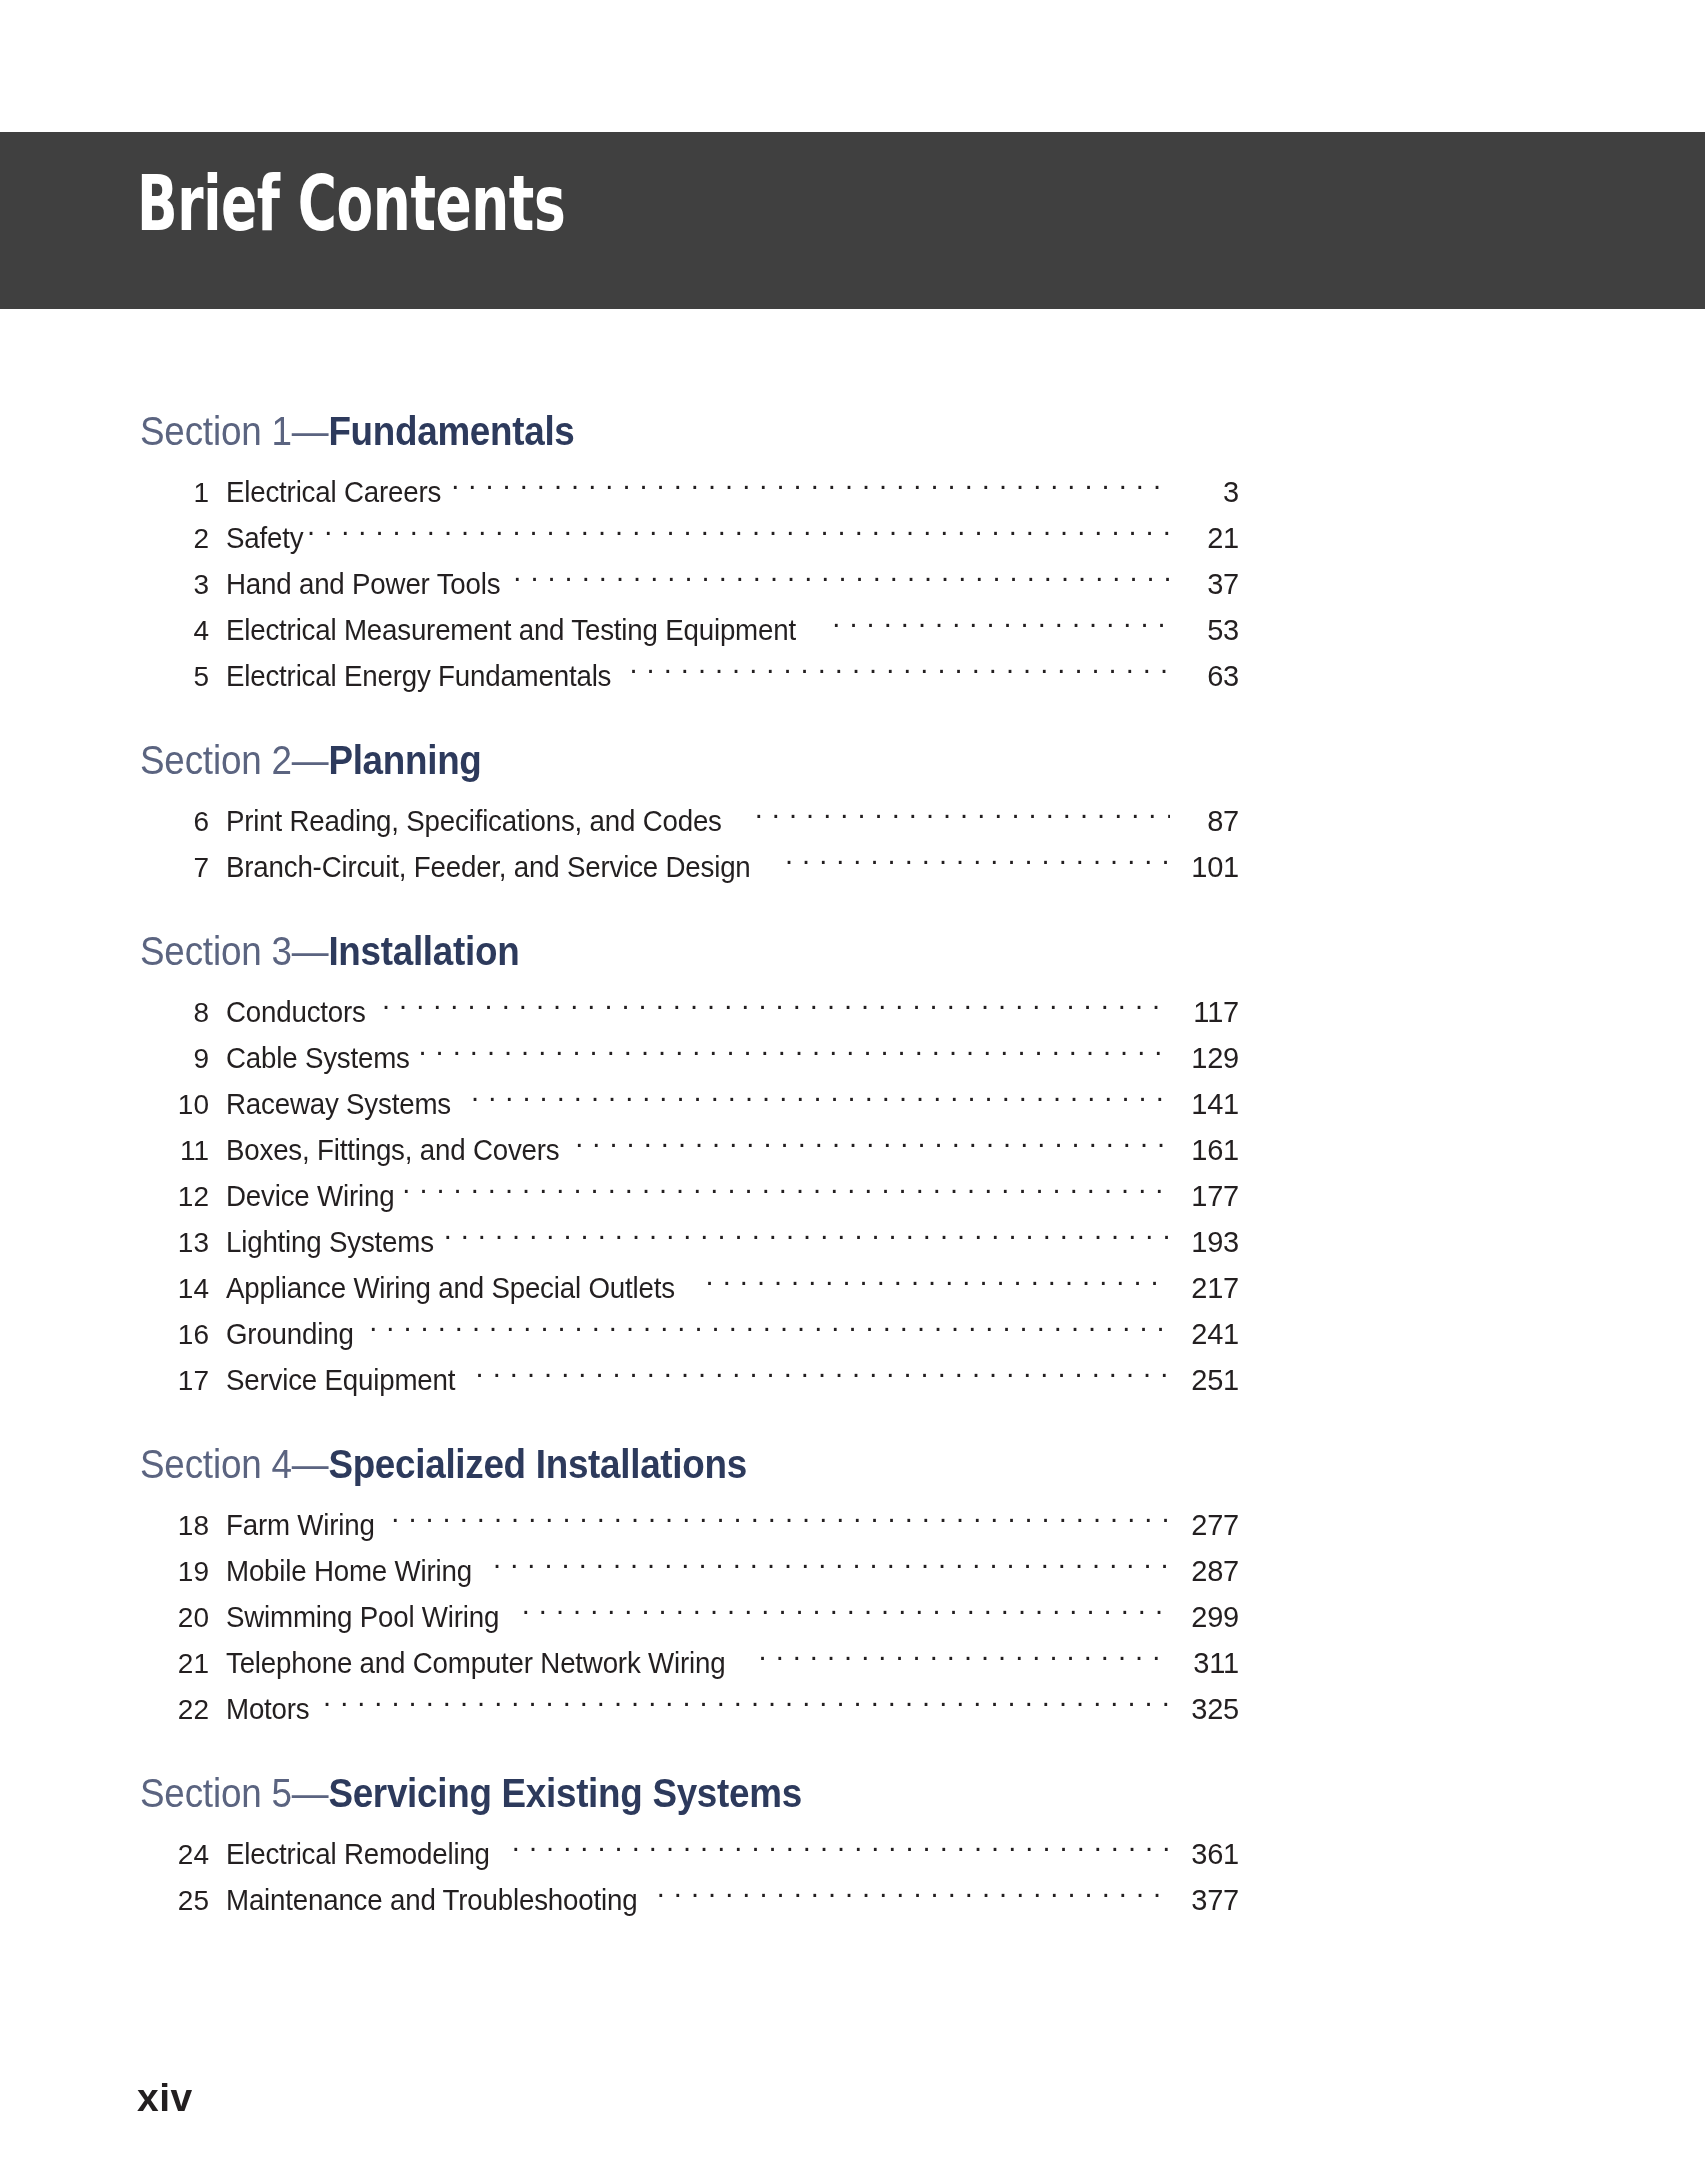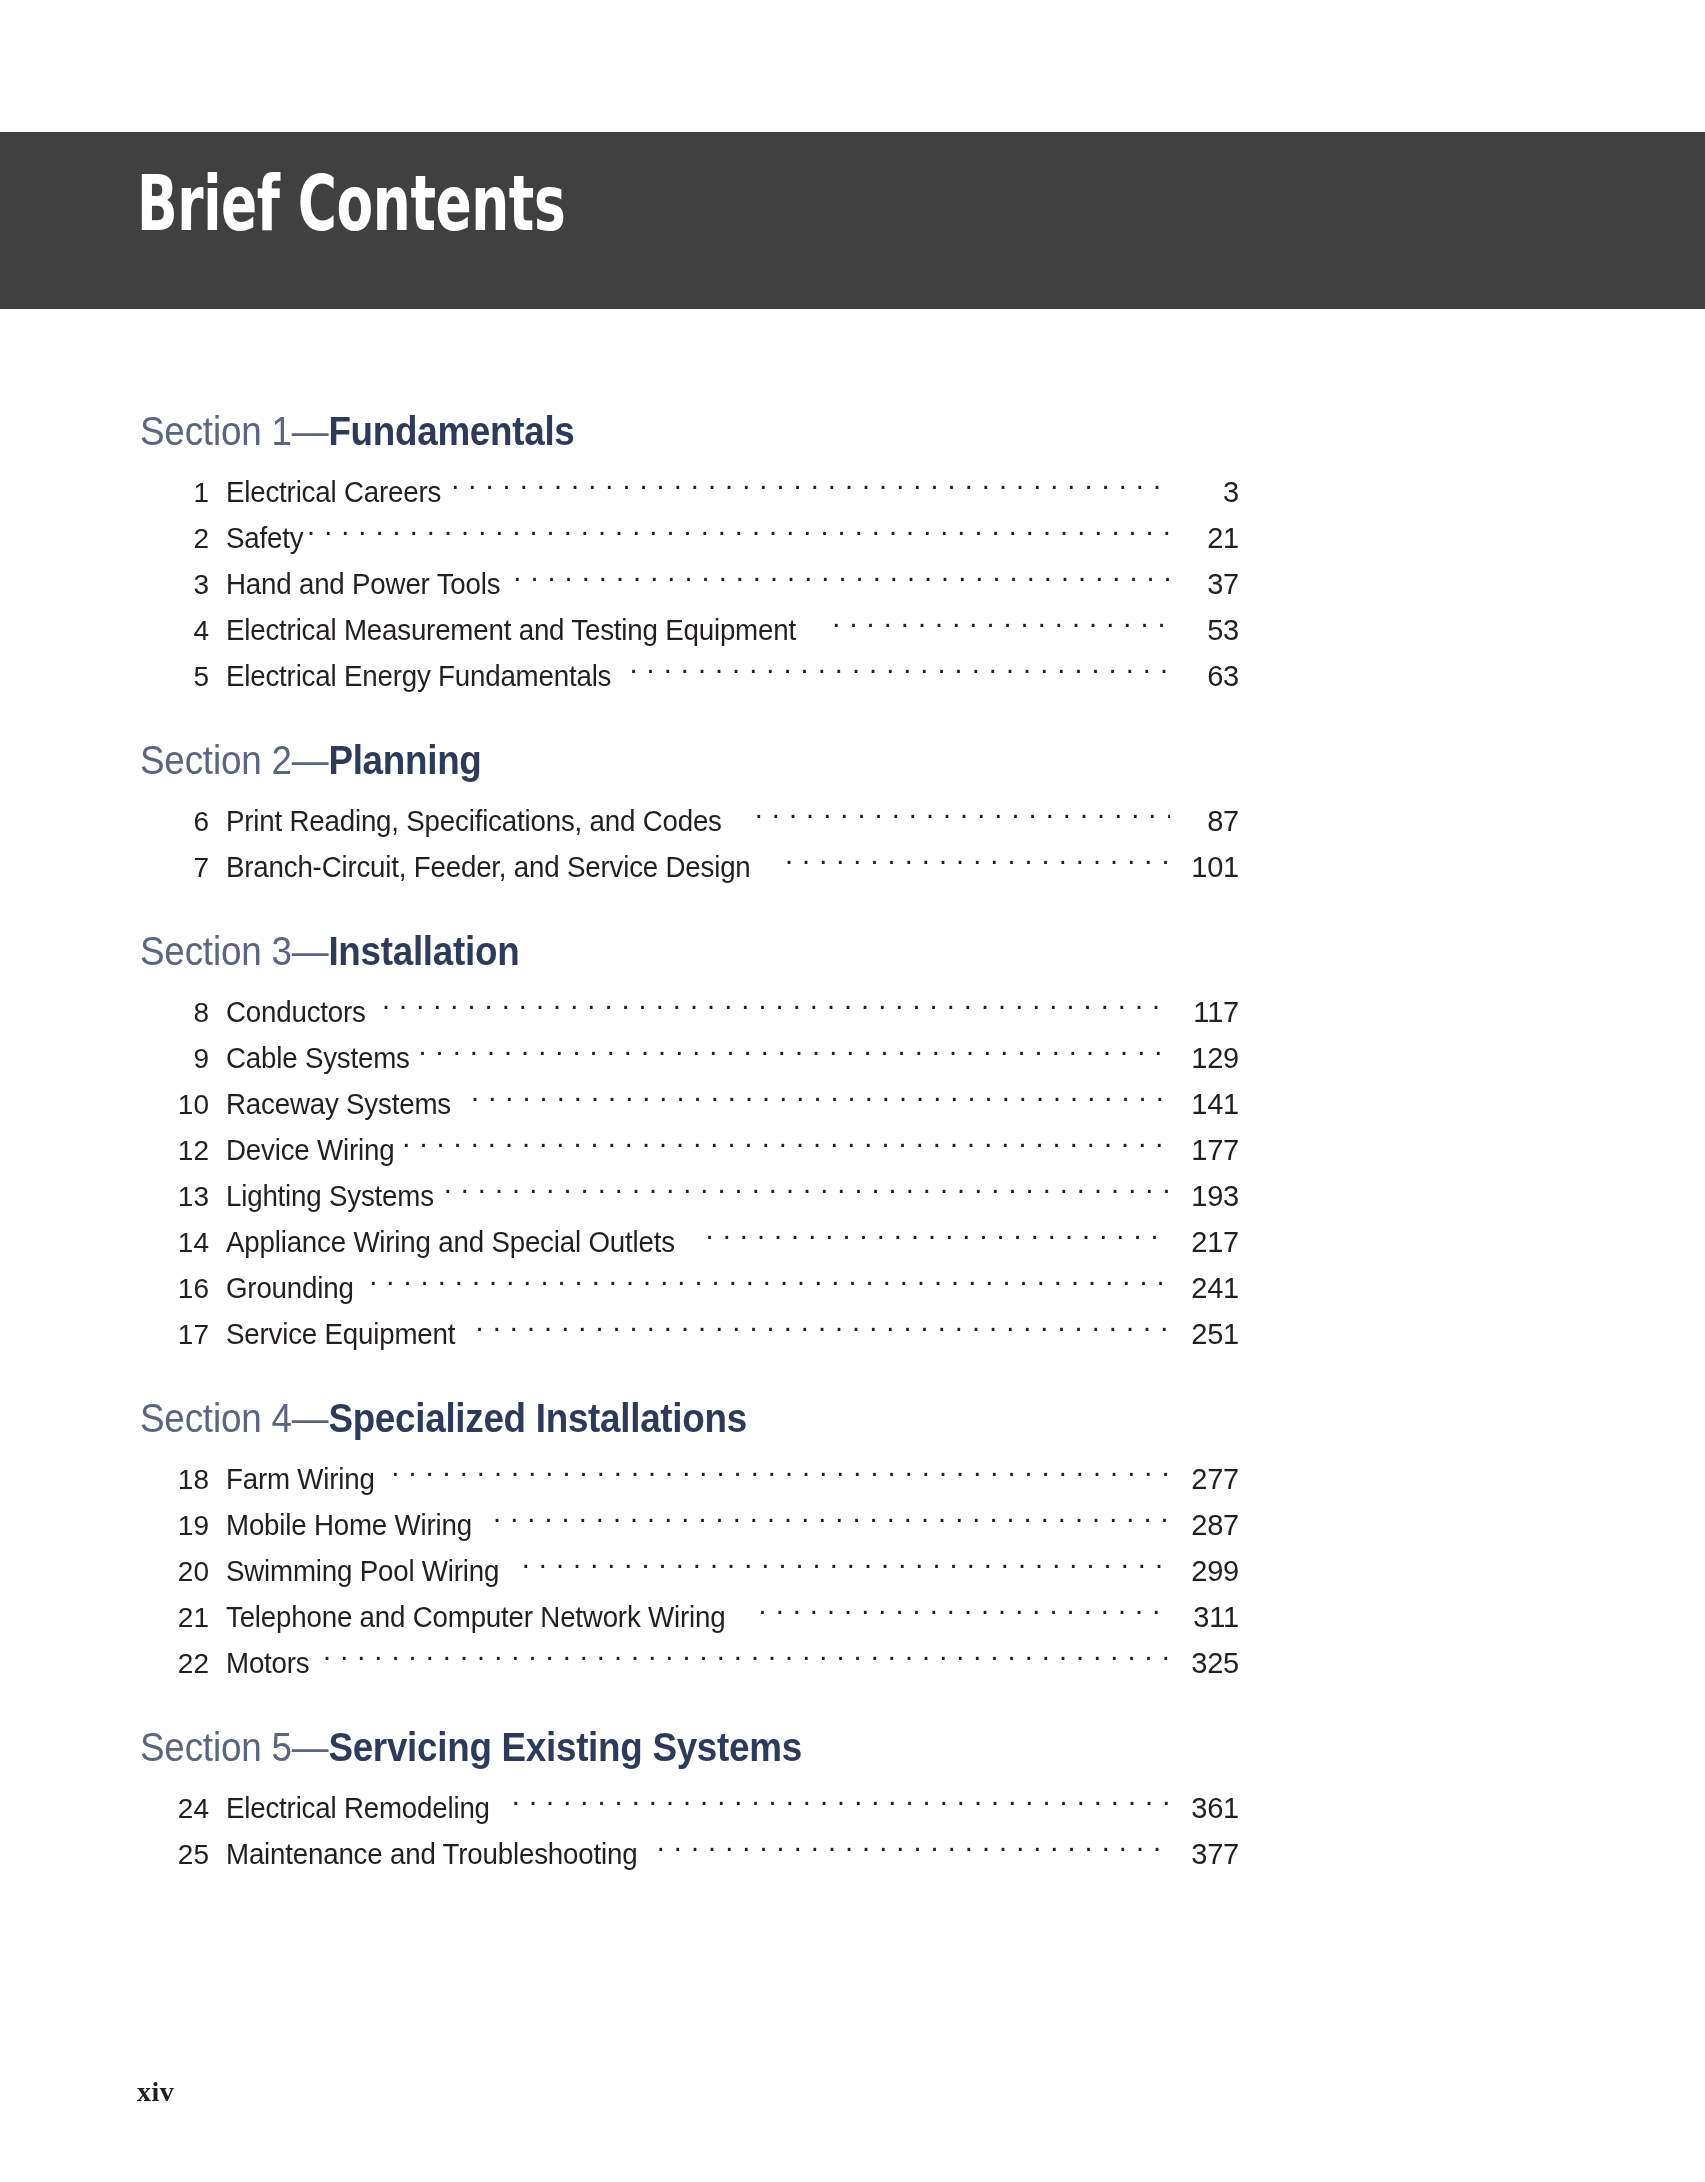--- a/index.html
+++ b/index.html
@@ -129,23 +129,23 @@
     letter-spacing: -0.2px;
   }
   
   .entry.gap-before .leader { margin-left: 9.6px; }
 
   
   #folio {
     position: absolute;
     left: 137px;
     top: 2076px;
-    font-family: Liberation Serif, serif;
+    font-family: Liberation Sans, sans-serif;
     font-weight: bold;
-    font-size: 28px;
+    font-size: 39px;
     color: #231f20;
     letter-spacing: 0.5px;
   }
 </style>
 </head>
 <body>
 
 <div id="header-band">
   <div id="page-title">Brief Contents</div>
 </div>
@@ -218,20 +218,26 @@
           <span class="leader"></span>
           <span class="page">129</span>
         </li>
         <li class="entry gap-before">
           <span class="num">10</span>
           <span class="title">Raceway Systems</span>
           <span class="leader"></span>
           <span class="page">141</span>
         </li>
         <li class="entry">
+          <span class="num">11</span>
+          <span class="title">Boxes, Fittings, and Covers</span>
+          <span class="leader"></span>
+          <span class="page">161</span>
+        </li>
+        <li class="entry">
           <span class="num">12</span>
           <span class="title">Device Wiring</span>
           <span class="leader"></span>
           <span class="page">177</span>
         </li>
         <li class="entry">
           <span class="num">13</span>
           <span class="title">Lighting Systems</span>
           <span class="leader"></span>
           <span class="page">193</span>

